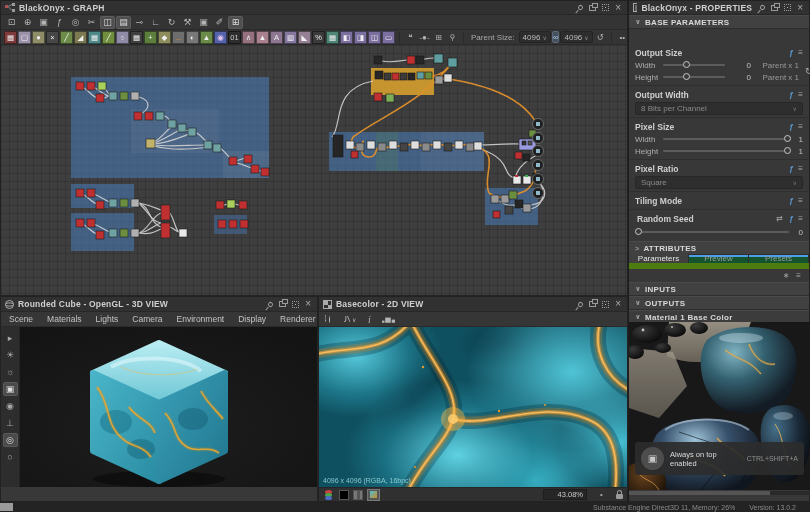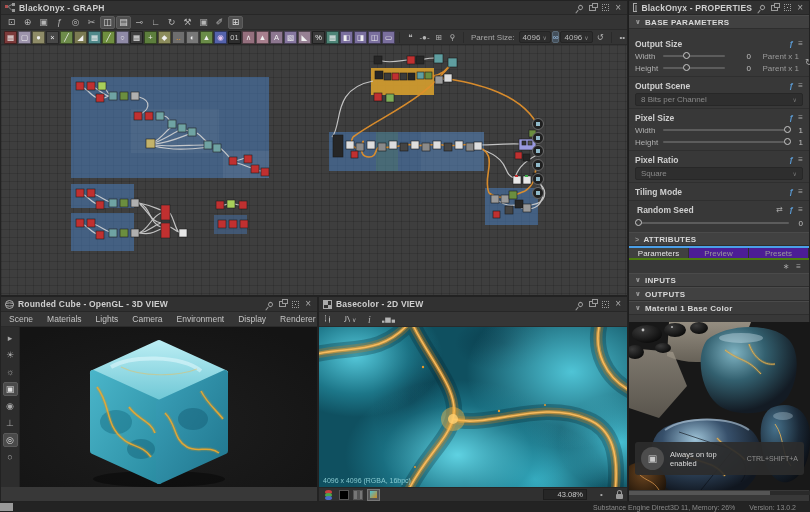--- a/index.html
+++ b/index.html
@@ -59,21 +59,21 @@
   .slider{position:relative;height:2px;background:#5c5c5c;border-radius:1px;}
   .slider .knob{position:absolute;top:-3px;width:7px;height:7px;border:1px solid #c8c8c8;border-radius:50%;
     background:#3a3a3a;}
   .pval{font-size:8px;color:#c0c0c0;text-align:right;}
   .punit{font-size:8px;color:#9a9a9a;text-align:right;}
   .dd{height:13px;margin:1px 6px;background:#2e2e2e;border:1px solid #272727;border-radius:2px;
     display:flex;align-items:center;padding:0 5px;font-size:8px;color:#8a8a8a;}
   .dd .sp{flex:1;}
   .dd .chev{color:#777;font-size:6px;}
   .div{height:1px;background:#2f2f2f;margin:2px 0;}
-  .tabs{display:flex;height:14px;background:#4c1d95;border-top:2px solid #4a9fe8;border-bottom:2px solid #4d7c0f;}
+  .tabs{display:flex;height:14px;background:#14532d;border-top:2px solid #4a9fe8;border-bottom:6px solid #4d7c0f;align-items:flex-end;}
   .ptab{flex:1;display:flex;align-items:center;justify-content:center;font-size:8px;color:#9a9a9a;
     border-right:1px solid #2e2e2e;}
   .ptab.active{color:#e4e4e4;background:#404040;}
   .icons-right{display:flex;justify-content:flex-end;align-items:center;gap:7px;height:13px;padding:0 8px;
     color:#a8a8a8;font-size:8px;}
   .preview{position:absolute;left:0;top:321px;width:181px;height:168px;background:#161616;overflow:hidden;}
   .toast{position:absolute;left:6px;top:441px;width:169px;height:33px;background:rgba(44,44,44,.93);
     border-radius:3px;display:flex;align-items:center;gap:6px;padding:0 6px;z-index:5;}
   .toast .tico{width:23px;height:23px;border-radius:50%;background:#4d4d4d;display:flex;align-items:center;
     justify-content:center;color:#c8c8c8;font-size:10px;flex:none;}
@@ -441,21 +441,21 @@
         <i class="ic-max"></i>
         <span class="ic-close">×</span>
       </span>
     </div>
 
     <div class="sec-h">
       <span class="chev">∨</span>
       <span>BASE PARAMETERS</span>
     </div>
 
-    <div class="prow" style="height:13px;margin-top:8px;">
+    <div class="prow" style="height:13px;margin-top:17px;">
       <span class="plabel">Output Size</span>
       <span class="sp"></span>
       <span class="fx">ƒ</span>
       <span class="hmb">≡</span>
     </div>
     <div style="display:flex;">
       <div style="flex:1;">
         <div class="prow">
           <span class="sublabel">Width</span>
           <span class="slider" style="width:62px;">
@@ -471,21 +471,21 @@
             </span>
           <span class="pval" style="width:26px;">0</span>
           <span class="punit" style="width:48px;">Parent x 1</span>
         </div>
       </div>
       <div style="width:14px;display:flex;align-items:center;color:#aaa;font-size:9px;">↻</div>
     </div>
 
     <div class="div"></div>
     <div class="prow" style="height:13px;">
-      <span class="plabel">Output Scene</span>
+      <span class="plabel">Output Width</span>
       <span class="sp"></span>
         <span class="fx">ƒ</span>
       <span class="hmb">≡</span>
     </div>
     <div class="dd">
       <span>8 Bits per Channel</span>
       <span class="sp"></span>
         <span class="chev">∨</span>
     </div>
 

